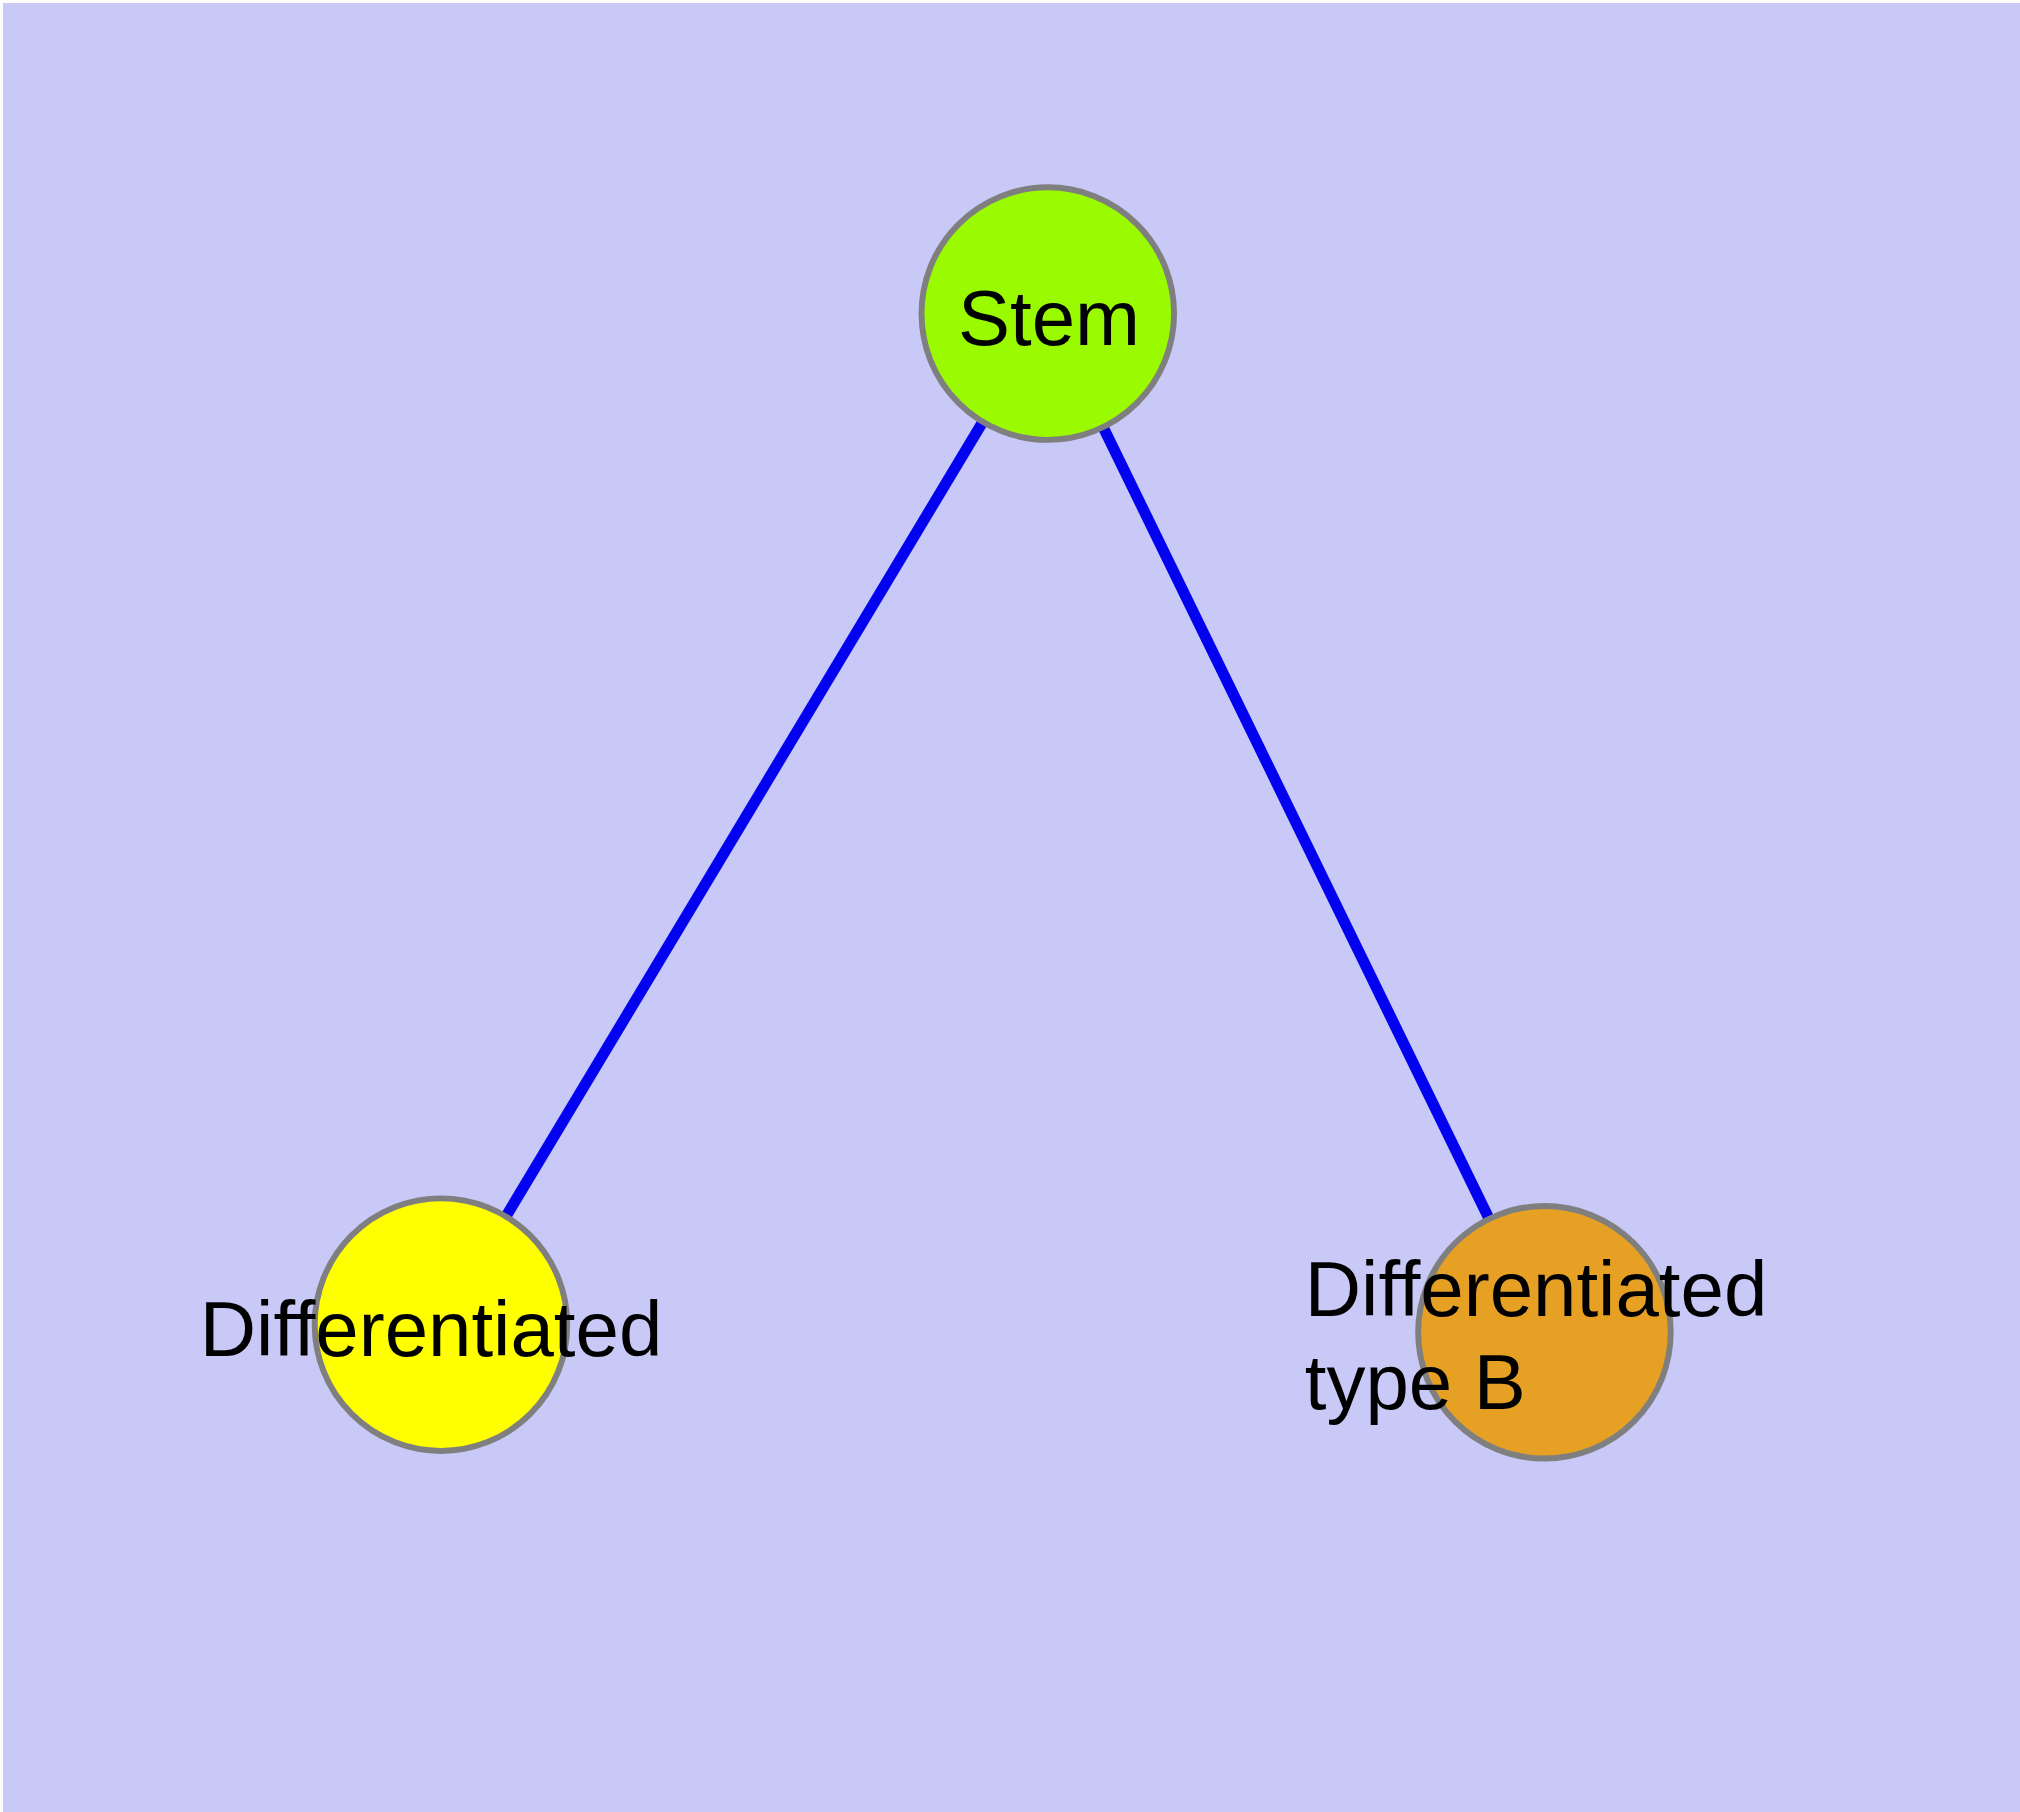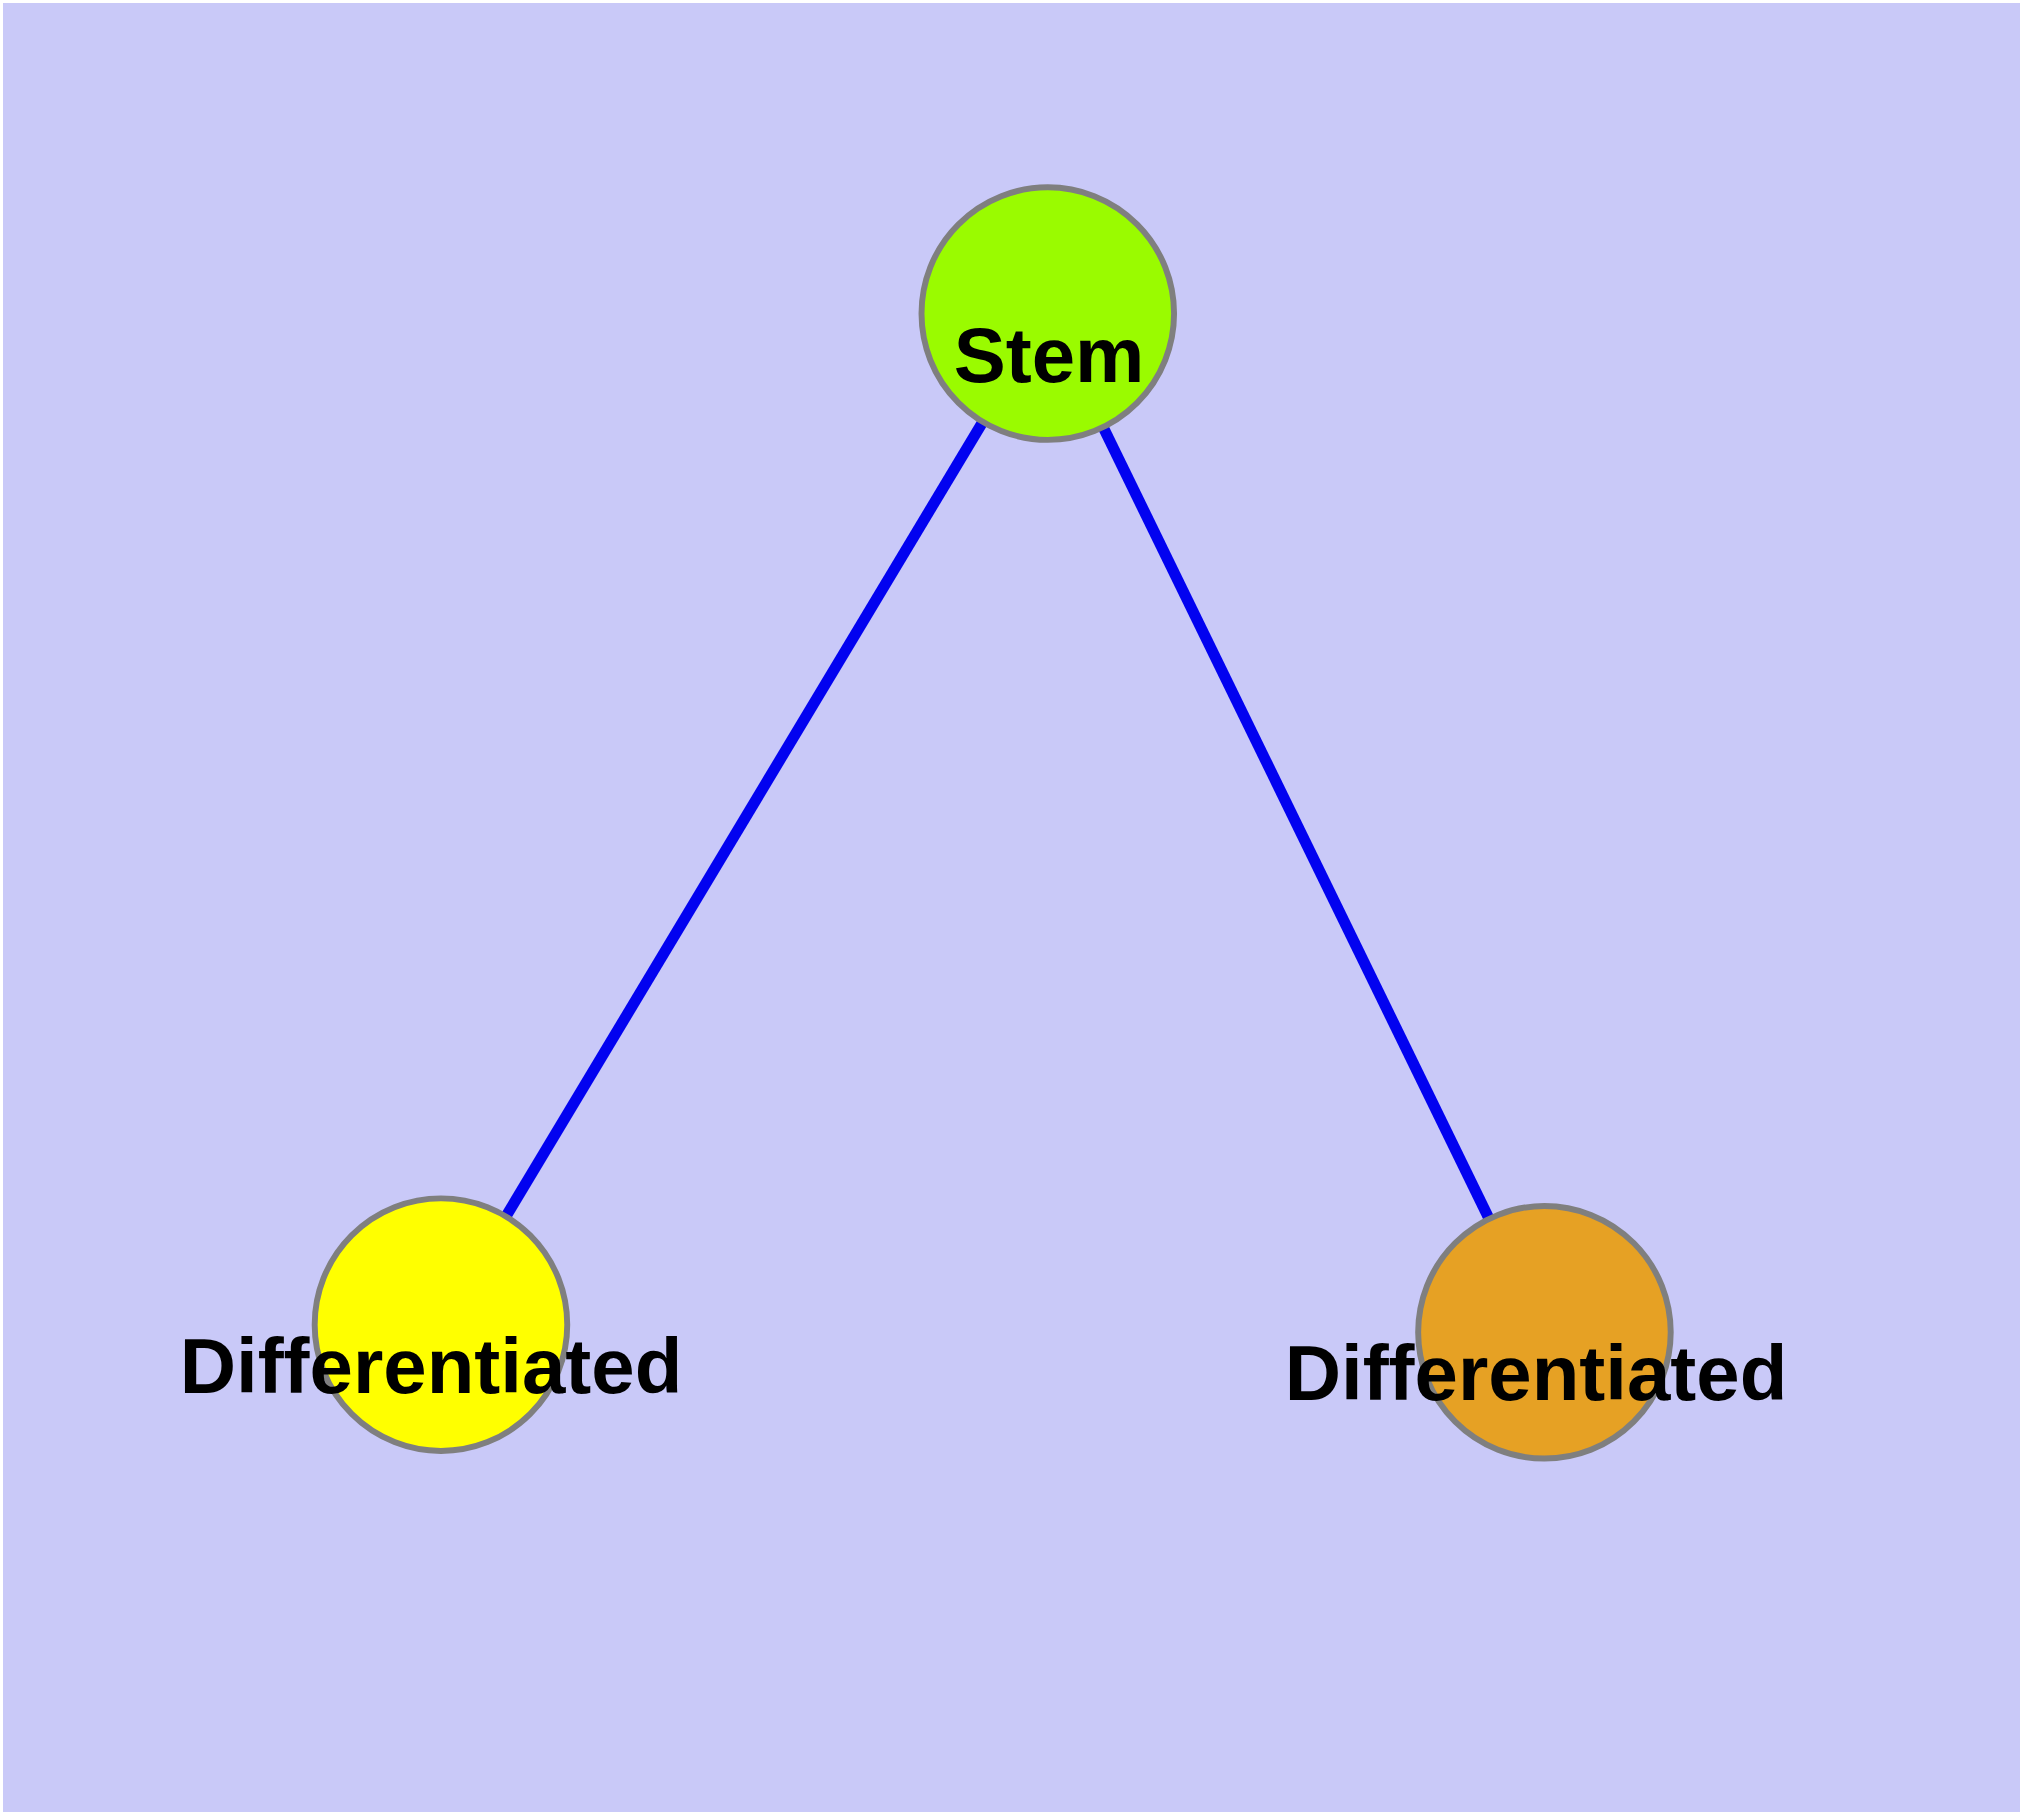--- a/index.html
+++ b/index.html
@@ -37,26 +37,25 @@
     fill: none;
   }
   .node-circle {
     stroke: #7f7f7f;
     stroke-width: 7;
   }
   .node-label {
     position: absolute;
     transform: translate(-50%, -50%);
     color: #000000;
-    font-weight: bold;
+    font-weight: normal;
     font-size: 78px;
     line-height: 93px;
     white-space: nowrap;
     letter-spacing: 0px;
-    margin-top: 37px;
   }
   .node-label .line { display: block; }
 </style>
 </head>
 <body>
 
 <div class="page">
 
   <div class="plot-bg"></div>
 
@@ -71,16 +70,17 @@
   </svg>
 
   <div class="node-label" style="left:1049px; top:318px;">Stem</div>
 
   <div class="node-label" style="left:431px; top:1329px;">
     <span class="line">Differentiated</span>
   </div>
 
   <div class="node-label" style="left:1536px; top:1336px;">
     <span class="line">Differentiated</span>
+    <span class="line">type B</span>
   </div>
 
 </div>
 
 
 </body></html>

